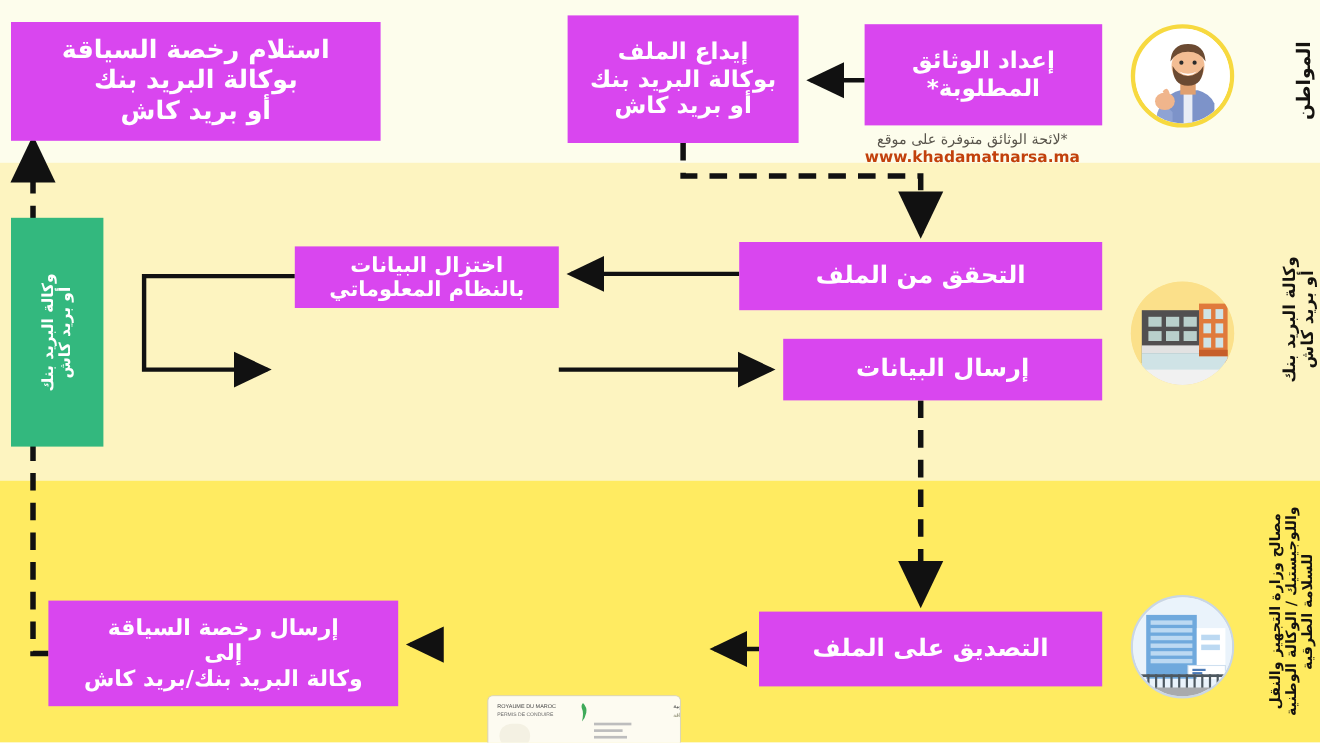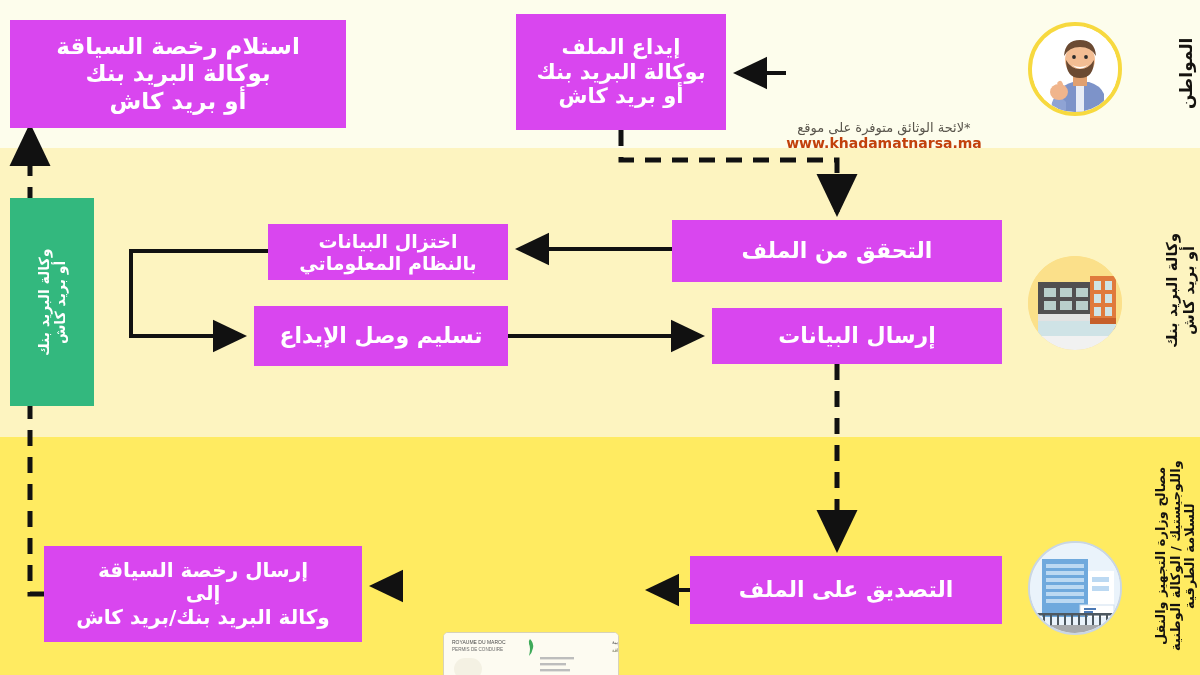--- a/index.html
+++ b/index.html
@@ -163,29 +163,30 @@
   </svg>
 
   <div class="node" id="n-receive-licence" style="left:10px; top:20px; width:336px; height:108px; font-size:23px;">استلام رخصة السياقة
 بوكالة البريد بنك
 أو بريد كاش</div>
 
   <div class="node" id="n-deposit-file" style="left:516px; top:14px; width:210px; height:116px; font-size:21px;">إيداع الملف
 بوكالة البريد بنك
 أو بريد كاش</div>
 
+  <div class="node" id="n-prepare-documents" style="left:786px; top:22px; width:216px; height:92px; font-size:21px;">إعداد الوثائق
+المطلوبة*</div>
 
   <div class="node" id="n-verify-file" style="left:672px; top:220px; width:330px; height:62px; font-size:22px;">التحقق من الملف</div>
 
   <div class="node" id="n-capture-data" style="left:268px; top:224px; width:240px; height:56px; font-size:19px;">اختزال البيانات
 بالنظام المعلوماتي</div>
 
   <div class="node" id="n-send-data" style="left:712px; top:308px; width:290px; height:56px; font-size:22px;">إرسال البيانات</div>
 
-  <div class="node" id="n-deliver-receipt" style="left:254px; top:306px; width:254px; height:60px; font-size:22px;">تسليم وصل الإيداع</div>
 
   <div class="node" id="n-certify-file" style="left:690px; top:556px; width:312px; height:68px; font-size:22px;">التصديق على الملف</div>
 
 
   <div class="node" id="n-send-licence" style="left:44px; top:546px; width:318px; height:96px; font-size:20px;">إرسال رخصة السياقة
 إلى
 وكالة البريد بنك/بريد كاش</div>
 
   <div id="footnote">
     <span class="fn-line1">*لائحة الوثائق متوفرة على موقع</span>

